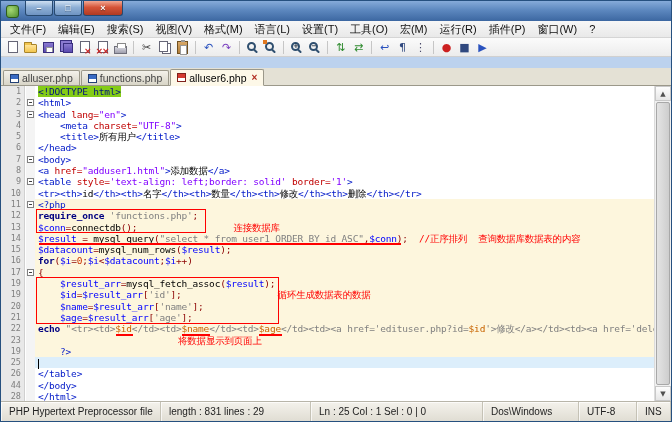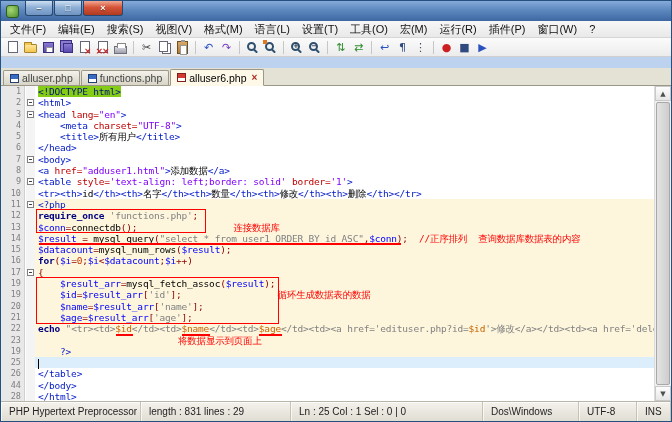--- a/index.html
+++ b/index.html
@@ -288,19 +288,19 @@
     <div class="vscroll">
       <div class="sarrow">▲</div>
       <div class="sthumb"></div>
       <div class="sarrow">▼</div>
     </div>
   </div>
 
   <div class="statusbar">
     <div class="scell grow">PHP Hypertext Preprocessor file</div>
     <div class="scell" style="width:150px;">length : 831  lines : 29</div>
-    <div class="scell" style="width:192px;">Ln : 25  Col : 1  Sel : 0 | 0</div>
+    <div class="scell" style="width:172px;">Ln : 25  Col : 1  Sel : 0 | 0</div>
     <div class="scell" style="width:96px;">Dos\Windows</div>
     <div class="scell" style="width:58px;">UTF-8</div>
     <div class="scell" style="width:34px;">INS</div>
   </div>
 
 </div>
 
 </body></html>

